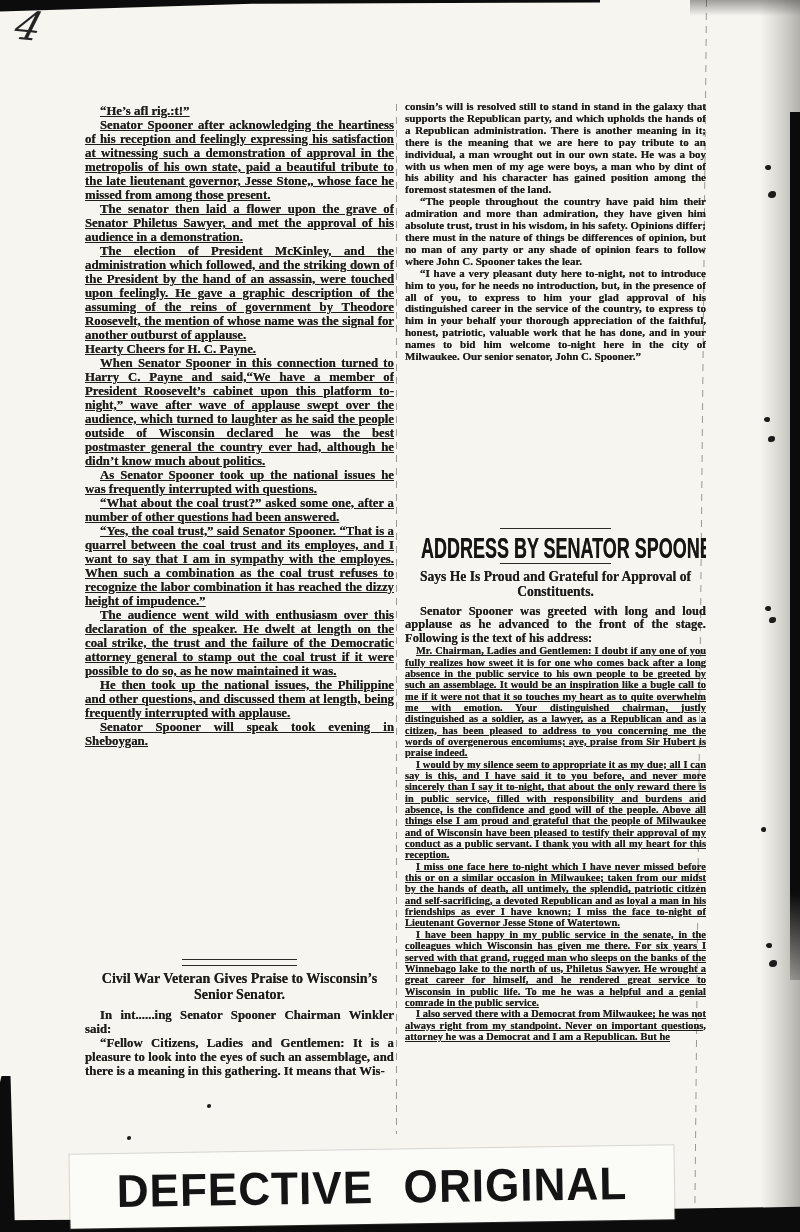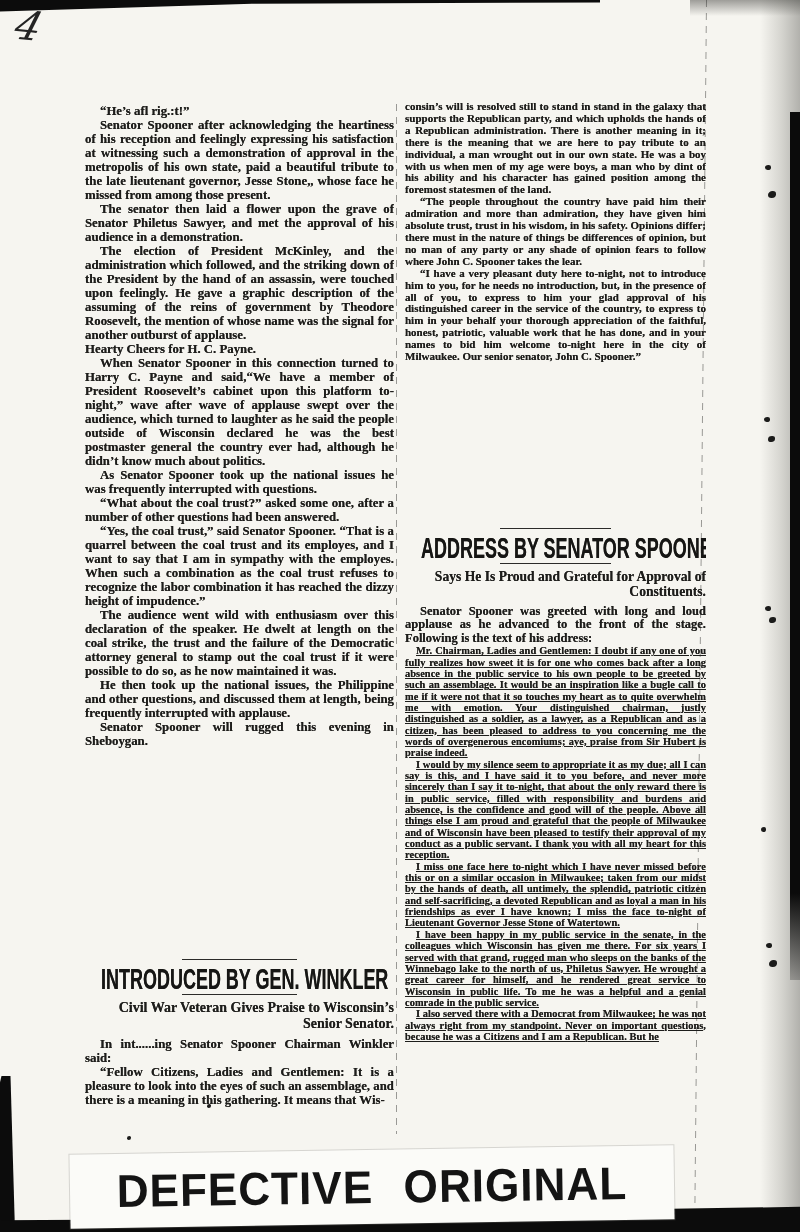--- a/index.html
+++ b/index.html
@@ -30,32 +30,32 @@
     rgba(40,40,38,.45) 0 7px,rgba(40,40,38,0) 7px 13px);}
   #colrule-mid{left:396px;top:104px;height:1030px;}
   #colrule-right{left:706px;top:0;height:1210px;transform:rotate(.55deg);transform-origin:top left;}
   .speck{position:absolute;width:6px;height:5px;background:#1b1b1a;border-radius:60% 40% 55% 45%;}
   
   #hand-number{position:absolute;left:16px;top:6px;font:italic 400 40px/1 "DejaVu Serif",serif;
     color:#242424;transform:rotate(6deg) skewX(-10deg);}
   
   .textcol{position:absolute;text-align:justify;color:var(--ink);font-weight:bold;
     text-shadow:0 0 .3px #44423e;overflow:hidden;}
-  #left-a1{left:85px;top:104px;width:309px;font-size:12.8px;line-height:14px;max-height:848px;}
+  #left-a1{left:85px;top:104px;width:309px;font-size:12.8px;line-height:14px;max-height:848px;text-decoration:underline;}
   #left-a2{left:85px;top:954px;width:309px;font-size:12.8px;line-height:14px;max-height:180px;}
   #right-a1{left:405px;top:101px;width:301px;font-size:11px;line-height:11.9px;max-height:412px;}
   #right-a2{left:405px;top:523px;width:301px;font-size:12px;line-height:11.9px;max-height:614px;}
   .b-para{margin:0;text-indent:15px;}
   .b-parac{margin:0;text-indent:0;}
   .b-subhead{margin:0;text-align:left;text-indent:0;}
   .b-rule{height:0;border-top:1.7px solid #2b2b29;width:37%;margin:5px auto;}
   .b-headline{height:24px;overflow:visible;margin:2px 16px 3px;}
   .headline-inner{font:bold 29px/1 "Liberation Sans",sans-serif;letter-spacing:0;
     white-space:nowrap;transform:scaleX(.62);transform-origin:0 50%;color:#161614;}
-  .b-deck{text-align:right;text-indent:0;font-size:14px;line-height:15.5px;margin:4px 0 6px;}
+  .b-deck{text-align:center;text-indent:0;font-size:14px;line-height:15.5px;margin:4px 0 6px;}
   #right-a2 .b-deck{font-size:13.6px;line-height:15px;}
   .b-intro{margin:0;text-indent:15px;font-size:12.5px;line-height:13.4px;}
   .b-small{margin:0;text-indent:11px;font-size:10.4px;line-height:11.35px;letter-spacing:.05px;text-decoration:underline;}
   
   #sticker{position:absolute;left:70px;top:1150px;width:604px;height:74px;background:#fbfbf8;
     transform:rotate(-.9deg);display:flex;align-items:center;justify-content:center;
     box-shadow:0 0 0 1px rgba(120,120,115,.25);}
   #sticker-text{font:bold 46px/1 "Liberation Sans",sans-serif;letter-spacing:1px;word-spacing:18px;
     color:#141414;transform:scaleX(.96);white-space:nowrap;}
 </style>
@@ -90,28 +90,25 @@
       <div class="b-para">Senator Spooner after acknowledging the heartiness of his reception and feelingly expressing his satisfaction at witnessing such a demonstration of approval in the metropolis of his own state, paid a beautiful tribute to the late lieutenant governor, Jesse Stone,, whose face he missed from among those present.</div>
       <div class="b-para">The senator then laid a flower upon the grave of Senator Philetus Sawyer, and met the approval of his audience in a demonstration.</div>
       <div class="b-para">The election of President McKinley, and the administration which followed, and the striking down of the President by the hand of an assassin, were touched upon feelingly. He gave a graphic description of the assuming of the reins of government by Theodore Roosevelt, the mention of whose name was the signal for another outburst of applause.</div>
       <div class="b-subhead">Hearty Cheers for H. C. Payne.</div>
       <div class="b-para">When Senator Spooner in this connection turned to Harry C. Payne and said,“We have a member of President Roosevelt’s cabinet upon this platform to-night,” wave after wave of applause swept over the audience, which turned to laughter as he said the people outside of Wisconsin declared he was the best postmaster general the country ever had, although he didn’t know much about politics.</div>
       <div class="b-para">As Senator Spooner took up the national issues he was frequently interrupted with questions.</div>
       <div class="b-para">“What about the coal trust?” asked some one, after a number of other questions had been answered.</div>
       <div class="b-para">“Yes, the coal trust,” said Senator Spooner. “That is a quarrel between the coal trust and its employes, and I want to say that I am in sympathy with the employes. When such a combination as the coal trust refuses to recognize the labor combination it has reached the dizzy height of impudence.”</div>
       <div class="b-para">The audience went wild with enthusiasm over this declaration of the speaker. He dwelt at length on the coal strike, the trust and the failure of the Democratic attorney general to stamp out the coal trust if it were possible to do so, as he now maintained it was.</div>
       <div class="b-para">He then took up the national issues, the Philippine and other questions, and discussed them at length, being frequently interrupted with applause.</div>
-      <div class="b-para">Senator Spooner will rugged this evening in Sheboygan.</div>
+      <div class="b-para">Senator Spooner will speak took evening in Sheboygan.</div>
     </div>
 
   <div id="left-a2" class="textcol">
       <div class="b-rule"></div>
-      <div class="b-headline">
-        <div class="headline-inner">INTRODUCED BY GEN. WINKLER</div>
-      </div>
       <div class="b-rule"></div>
       <div class="b-deck">Civil War Veteran Gives Praise to Wisconsin’s Senior Senator.</div>
       <div class="b-para">In int......ing Senator Spooner Chairman Winkler said:</div>
       <div class="b-para">“Fellow Citizens, Ladies and Gentlemen: It is a pleasure to look into the eyes of such an assemblage, and there is a meaning in this gathering.  It means that Wis-</div>
     </div>
 
   <div id="right-a1" class="textcol">
       <div class="b-parac">consin’s will is resolved still to stand in stand in the galaxy that supports the Republican party, and which upholds the hands of a Republican administration. There is another meaning in it; there is the meaning that we are here to pay tribute to an individual, a man wrought out in our own state.  He was a boy with us when men of my age were boys, a man who by dint of his ability and his character has gained position among the foremost statesmen of the land.</div>
       <div class="b-para">“The people throughout the country have paid him their admiration and more than admiration, they have given him absolute trust, trust in his wisdom, in his safety. Opinions differ; there must in the nature of things be differences of opinion, but no man of any party or any shade of opinion fears to follow where John C. Spooner takes the lear.</div>
       <div class="b-para">“I have a very pleasant duty here to-night, not to introduce him to you, for he needs no introduction, but, in the presence of all of you, to express to him your glad approval of his distinguished career in the service of the country, to express to him in your behalf your thorough appreciation of the faithful, honest, patriotic, valuable work that he has done, and in your names to bid him welcome to-night here in the city of Milwaukee.  Our senior senator, John C. Spooner.”</div>
@@ -122,21 +119,21 @@
       <div class="b-headline">
         <div class="headline-inner">ADDRESS BY SENATOR SPOONER</div>
       </div>
       <div class="b-rule"></div>
       <div class="b-deck">Says He Is Proud and Grateful for Approval of Constituents.</div>
       <div class="b-intro">Senator Spooner was greeted with long and loud applause as he advanced to the front of the stage.  Following is the text of his address:</div>
       <div class="b-small">Mr. Chairman, Ladies and Gentlemen: I doubt if any one of you fully realizes how sweet it is for one who comes back after a long absence in the public service to his own people to be greeted by such an assemblage.  It would be an inspiration like a bugle call to me if it were not that it so touches my heart as to quite overwhelm me with emotion.  Your distinguished chairman, justly distinguished as a soldier, as a lawyer, as a Republican and as a citizen, has been pleased to address to you concerning me the words of overgenerous encomiums; aye, praise from Sir Hubert is praise indeed.</div>
       <div class="b-small">I would by my silence seem to appropriate it as my due; all I can say is this, and I have said it to you before, and never more sincerely than I say it to-night, that about the only reward there is in public service, filled with responsibility and burdens and absence, is the confidence and good will of the people.  Above all things else I am proud and grateful that the people of Milwaukee and of Wisconsin have been pleased to testify their approval of my conduct as a public servant.  I thank you with all my heart for this reception.</div>
       <div class="b-small">I miss one face here to-night which I have never missed before this or on a similar occasion in Milwaukee; taken from our midst by the hands of death, all untimely, the splendid, patriotic citizen and self-sacrificing, a devoted Republican and as loyal a man in his friendships as ever I have known; I miss the face to-night of Lieutenant Governor Jesse Stone of Watertown.</div>
       <div class="b-small">I have been happy in my public service in the senate, in the colleagues which Wisconsin has given me there.  For six years I served with that grand, rugged man who sleeps on the banks of the Winnebago lake to the north of us, Philetus Sawyer. He wrought a great career for himself, and he rendered great service to Wisconsin in public life.  To me he was a helpful and a genial comrade in the public service.</div>
-      <div class="b-small">I also served there with a Democrat from Milwaukee; he was not always right from my standpoint.  Never on important questions, because he was a Citizens and I am a Republican.  But he</div>
+      <div class="b-small">I also served there with a Democrat from Milwaukee; he was not always right from my standpoint.  Never on important questions, attorney he was a Democrat and I am a Republican.  But he</div>
     </div>
 
   <div id="left-band"></div>
   <div id="bottom-band"></div>
   <div id="sticker">
     <span id="sticker-text">DEFECTIVE ORIGINAL</span>
   </div>
 
 </div>
 

